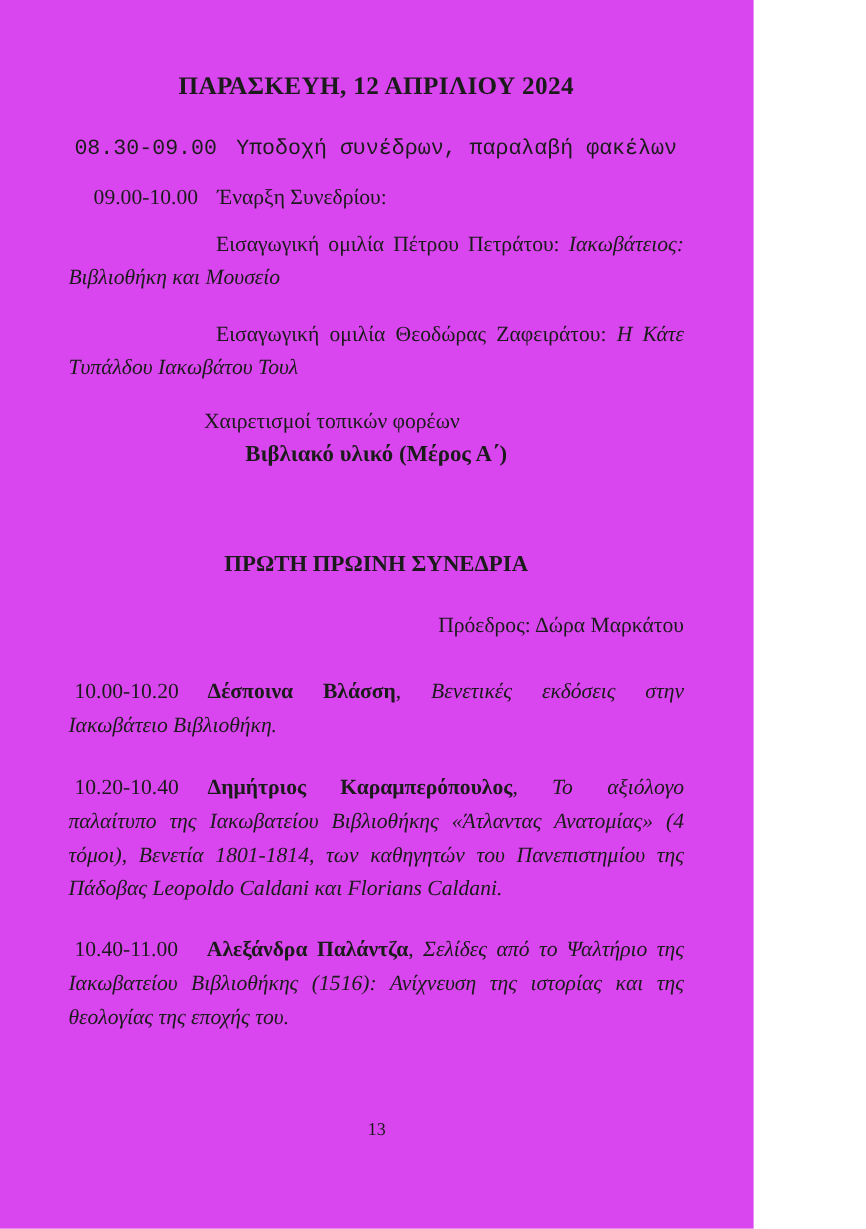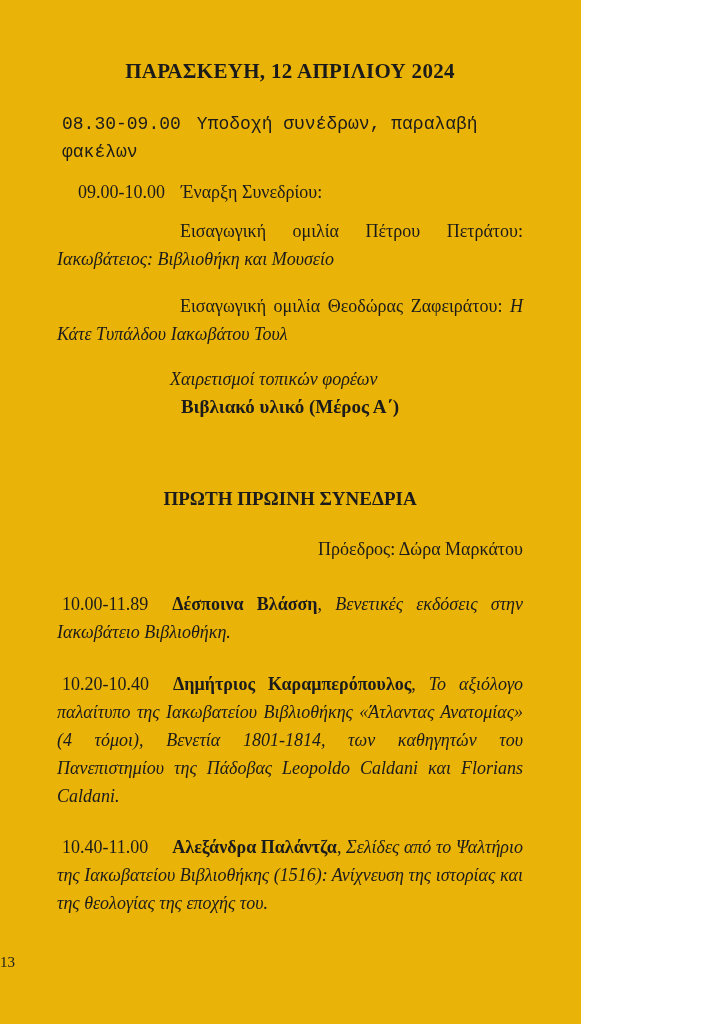--- a/index.html
+++ b/index.html
@@ -2,23 +2,23 @@
 <html lang="el"><head>
 <meta charset="utf-8">
 <style>
   html, body {
     margin: 0;
     padding: 0;
     background: #ffffff;
   }
   .page {
     position: relative;
-    width: 581px;
+    width: 628px;
     height: 1024px;
-    background: #eab308;
+    background: #d946ef;
     color: #1b1b1b;
     font-family: "Liberation Serif", "DejaVu Serif", serif;
     font-size: 18px;
     line-height: 28px;
     box-sizing: border-box;
     padding: 56px 58px 0 57px;
     overflow: hidden;
   }
   .doc-title {
     margin: 0;
@@ -40,21 +40,20 @@
   }
   .intro-para {
     margin: 0;
     text-align: justify;
     text-indent: 123px;
   }
   .intro-para.first { margin-top: 19px; }
   .intro-para.second { margin-top: 11px; }
   .greeting-line {
     margin: 17px 0 0 113px;
-    font-style: italic;
   }
   .session-heading {
     margin: 0;
     font-size: 19px;
     line-height: 28px;
     font-weight: bold;
     text-align: center;
   }
   .session-heading.line1 { margin-top: 64px; }
   .chair-line {
@@ -71,24 +70,24 @@
   .talk-time {
     display: inline-block;
     margin-right: 24px;
     padding-left: 5px;
   }
   .talk-speaker { font-weight: bold; }
   .talk-title { font-style: italic; }
   .intro-title { font-style: italic; }
   .page-number {
     position: absolute;
-    top: 952px;
+    top: 932px;
     left: 0;
     width: 100%;
-    text-align: left;
+    text-align: center;
     font-size: 15px;
     line-height: 20px;
   }
 </style>
 </head>
 <body>
 
 <div class="page">
 
   <h1 class="doc-title">ΠΑΡΑΣΚΕΥΗ, 12 ΑΠΡΙΛΙΟΥ 2024</h1>
@@ -110,21 +109,21 @@
   </p>
 
   <p class="greeting-line">Χαιρετισμοί τοπικών φορέων</p>
 
   <h2 class="session-heading line2">Βιβλιακό υλικό (Μέρος Α΄)</h2>
   <h2 class="session-heading line1">ΠΡΩΤΗ ΠΡΩΙΝΗ ΣΥΝΕΔΡΙΑ</h2>
 
   <p class="chair-line">Πρόεδρος: Δώρα Μαρκάτου</p>
 
   <p class="talk-para t1">
-    <span class="talk-time">10.00-11.89</span><span class="talk-speaker">Δέσποινα Βλάσση</span><span>, </span><em class="talk-title">Βενετικές εκδόσεις στην Ιακωβάτειο Βιβλιοθήκη.</em>
+    <span class="talk-time">10.00-10.20</span><span class="talk-speaker">Δέσποινα Βλάσση</span><span>, </span><em class="talk-title">Βενετικές εκδόσεις στην Ιακωβάτειο Βιβλιοθήκη.</em>
   </p>
 
   <p class="talk-para t2">
     <span class="talk-time">10.20-10.40</span><span class="talk-speaker">Δημήτριος Καραμπερόπουλος</span><span>, </span><em class="talk-title">Το αξιόλογο παλαίτυπο της Ιακωβατείου Βιβλιοθήκης «Άτλαντας Ανατομίας» (4 τόμοι), Βενετία 1801-1814, των καθηγητών του Πανεπιστημίου της Πάδοβας Leopoldo Caldani και Florians Caldani.</em>
   </p>
 
   <p class="talk-para t3">
     <span class="talk-time">10.40-11.00</span><span class="talk-speaker">Αλεξάνδρα Παλάντζα</span><span>, </span><em class="talk-title">Σελίδες από το Ψαλτήριο της Ιακωβατείου Βιβλιοθήκης (1516): Ανίχνευση της ιστορίας και της θεολογίας της εποχής του.</em>
   </p>
 

